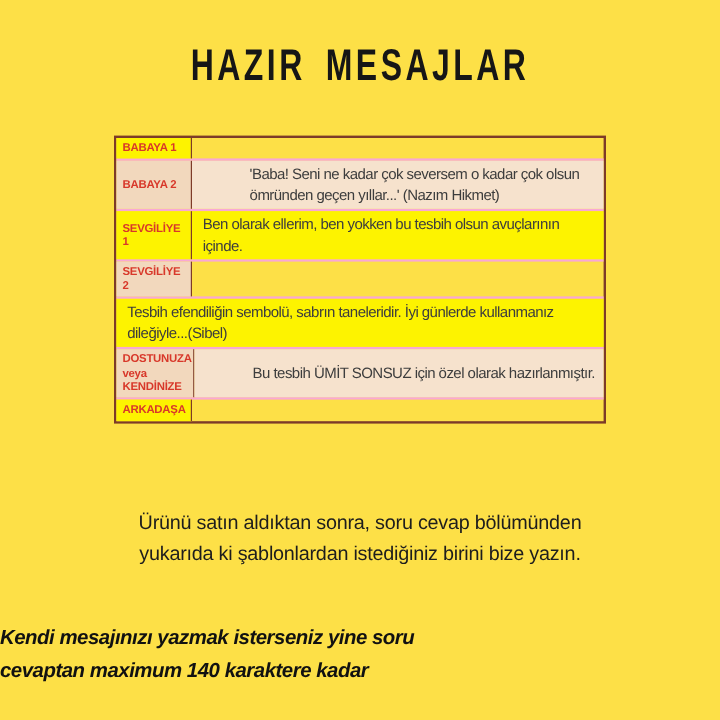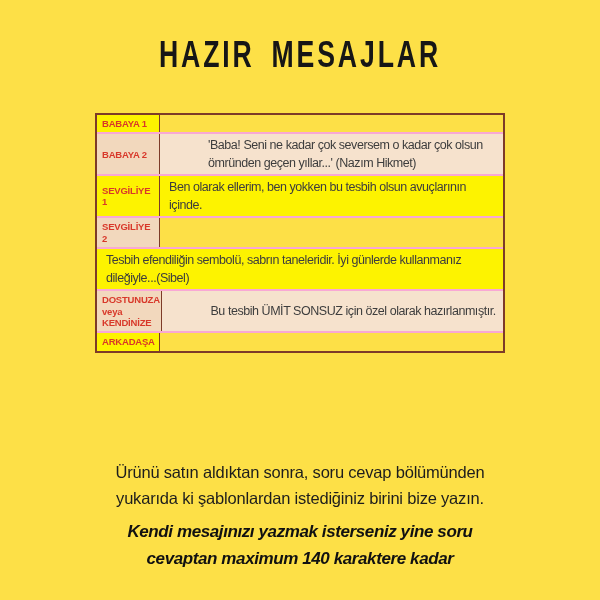--- a/index.html
+++ b/index.html
@@ -30,26 +30,26 @@
     flex:1;padding:2px 6px 2px 9px;display:flex;align-items:center;
     font-size:12.5px;letter-spacing:-0.45px;line-height:18px;color:#3d3d3d;
     min-height:40px;
   }
   .row:last-child .cell-msg{min-height:32px;}
   .row.yellow .cell-label,.row.yellow .cell-msg{background:#fdf300;}
   .row.peach .cell-label{background:#f2d8bd;}
   .row.peach .cell-msg{background:#f6e2cd;padding-left:48px;}
   .note-purchase{
     position:absolute;top:423px;left:0;width:600px;text-align:center;
-    font-size:16.5px;letter-spacing:-0.2px;color:#1d1d1d;margin-top:36px;
+    font-size:16.5px;letter-spacing:-0.2px;color:#1d1d1d;
   }
   .note-purchase .note-line{line-height:26px;}
   .note-example{font-weight:bold;line-height:26px;}
   .note-custom{
-    position:absolute;top:518px;left:0;width:600px;text-align:center;
+    position:absolute;top:518px;left:0;width:600px;text-align:left;
     font-size:17px;font-weight:bold;font-style:italic;letter-spacing:-0.4px;color:#111111;
   }
   .note-custom .note-line{line-height:27px;}
 </style>
 </head>
 <body>
 
 <div class="page">
 
   <div class="title">HAZIR MESAJLAR</div>

